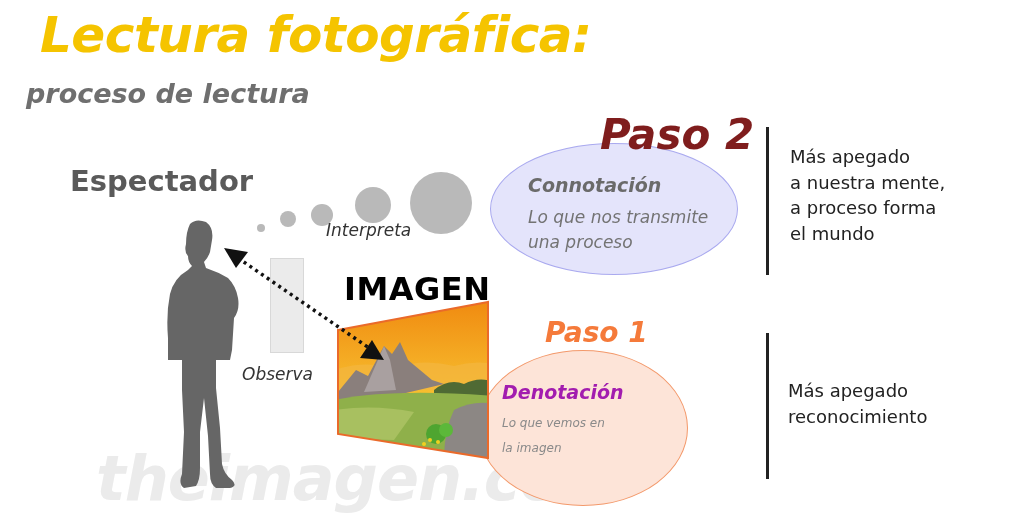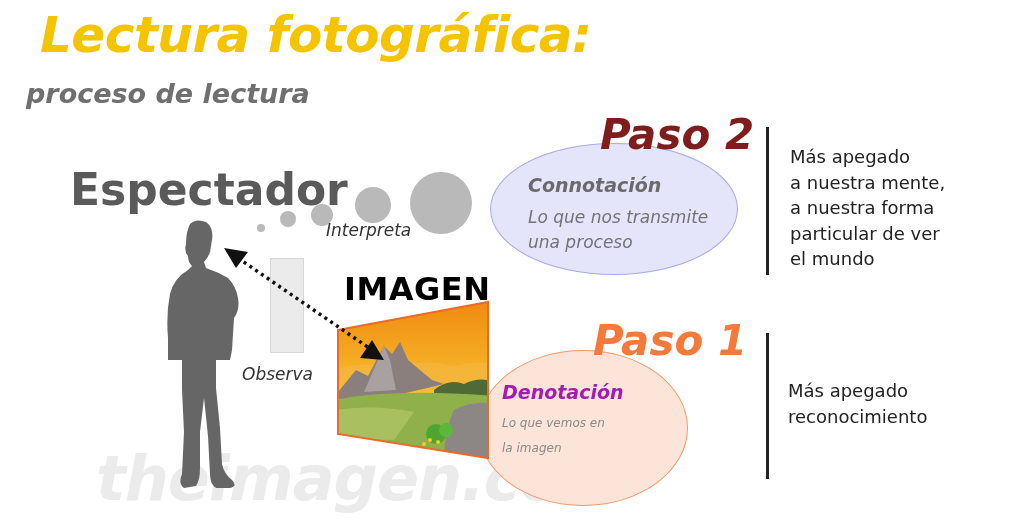--- a/index.html
+++ b/index.html
@@ -1,26 +1,26 @@
 <!DOCTYPE html>
 <html><head>
 <meta charset="utf-8">
 <style>
   html, body { margin:0; padding:0; }
   body { width:1024px; height:529px; position:relative; background:#ffffff; overflow:hidden; font-family:"DejaVu Sans", sans-serif; }
   .abs { position:absolute; }
   .title { left:40px; top:6px; font-size:50px; font-weight:bold; font-style:italic; color:#f5c400; letter-spacing:-0.5px; white-space:nowrap; }
   .subtitle { left:26px; top:78px; font-size:27px; font-weight:bold; font-style:italic; color:#6f6f6f; white-space:nowrap; }
   .watermark { left:96px; top:442px; font-size:62px; font-weight:bold; font-style:italic; color:#ebebeb; white-space:nowrap; letter-spacing:-1px; }
-  .espectador { left:70px; top:164px; font-size:44px; font-weight:bold; color:#5a5a5a; white-space:nowrap; }
+  .espectador { left:70px; top:164px; font-size:29px; font-weight:bold; color:#5a5a5a; white-space:nowrap; }
   .interpreta { left:326px; top:220px; font-size:17px; font-style:italic; color:#333; }
   .observa { left:242px; top:364px; font-size:17px; font-style:italic; color:#333; }
   .imagen-label { left:344px; top:270px; font-size:32px; font-weight:bold; color:#000000; letter-spacing:0.5px; }
   .paso2 { left:580px; top:110px; font-size:42px; font-weight:bold; font-style:italic; color:#7f1d1d;margin-left:20px; }
-  .paso1 { left:545px; top:316px; font-size:42px; font-weight:bold; font-style:italic; color:#f57a3a;margin-left:48px; }
+  .paso1 { left:545px; top:316px; font-size:28px; font-weight:bold; font-style:italic; color:#f57a3a; }
   .ellipse2 { left:490px; top:143px; width:246px; height:130px; border-radius:50%; background:#e4e4fb; border:1px solid #a9a9ef; }
   .ellipse1 { left:478px; top:350px; width:208px; height:154px; border-radius:50%; background:#fde4d8; border:1px solid #f3996b; }
   .conn-title { left:528px; top:174px; font-size:19px; font-weight:bold; font-style:italic; color:#6a6a6a; }
   .conn-desc { left:528px; top:205px; font-size:17px; font-style:italic; color:#737373; line-height:25px; width:220px; }
   .den-title { left:502px; top:381px; font-size:19px; font-weight:bold; font-style:italic; color:#a21caf; }
   .den-desc { left:502px; top:411px; font-size:12px; font-style:italic; color:#8a8a8a; line-height:25px; width:190px; }
   .vline { width:3px; background:#222; }
   .side-text { font-size:18px; color:#222; line-height:25.5px; width:230px; }
   .panel { left:270px; top:258px; width:32px; height:93px; background:#ebebeb; border:1px solid #d8d8d8; }
   .bubble { border-radius:50%; background:#b9b9b9; }
@@ -101,22 +101,21 @@
 <svg class="abs" style="left:0;top:0;" width="1024" height="529">
   <line x1="238" y1="258" x2="372" y2="350" stroke="#111" stroke-width="3.5" stroke-dasharray="3,4"></line>
   <polygon points="224,248 248,252 236,268" fill="#111"></polygon>
   <polygon points="384,360 360,358 372,340" fill="#111"></polygon>
 </svg>
 
 <div class="abs vline" style="left:766px;top:127px;height:148px;"></div>
 <div class="abs side-text" style="left:790px;top:144px;">
   <div>Más apegado</div>
   <div>a nuestra mente,</div>
-  <div>a nuestra forma</div>
-  <div>particular de ver</div>
+  <div>a proceso forma</div>
   <div>el mundo</div>
 </div>
 
 <div class="abs vline" style="left:766px;top:333px;height:146px;"></div>
 <div class="abs side-text" style="left:788px;top:378px;">
   <div>Más apegado</div>
   <div>reconocimiento</div>
 </div>
 
 </body></html>

